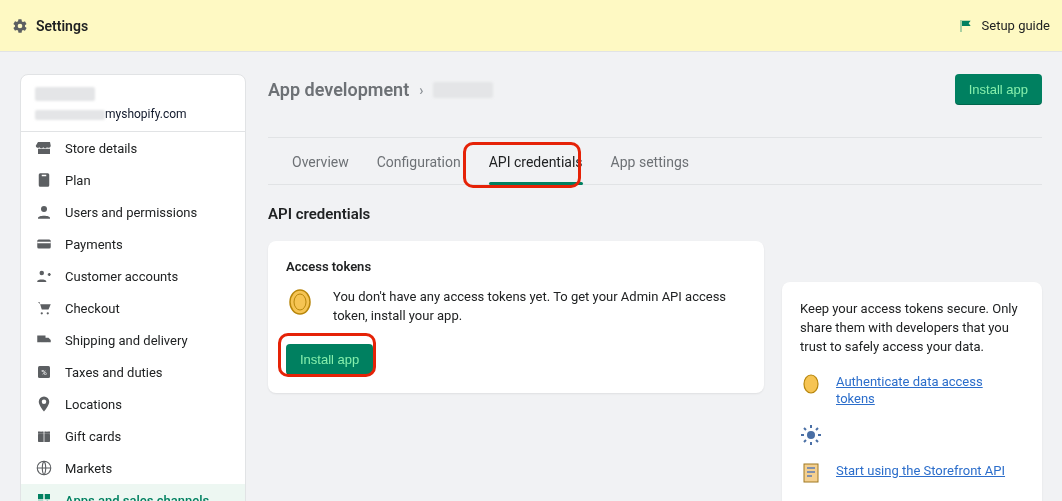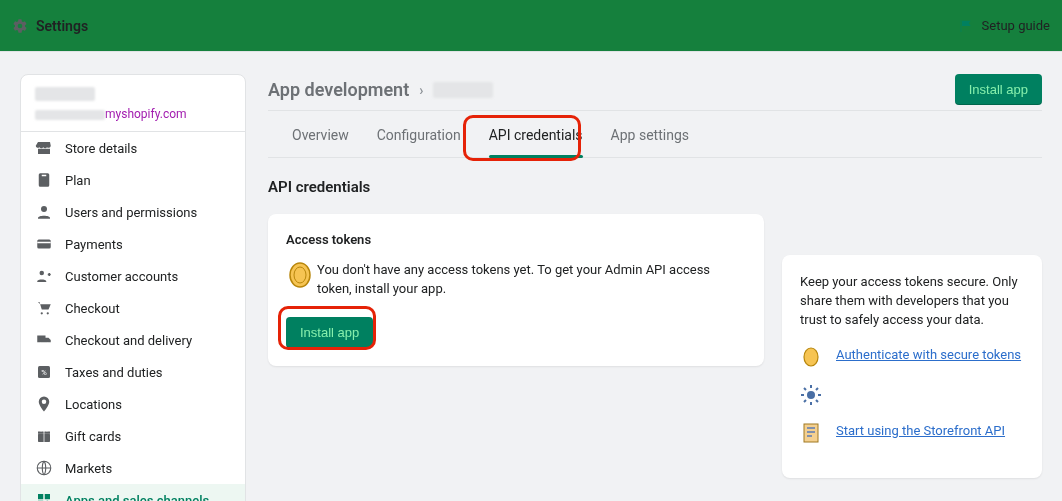--- a/index.html
+++ b/index.html
@@ -6,21 +6,21 @@
     body {
       font-family: -apple-system, BlinkMacSystemFont, "Segoe UI", Roboto, Helvetica, Arial, sans-serif;
       background: #f1f2f4;
       color: #202223;
       font-size: 14px;
       width: 1062px;
       height: 501px;
       overflow: hidden;
     }
     .topbar {
-      background: #15803d;
+      background: #fef9c3;
       height: 52px;
       display: flex;
       align-items: center;
       justify-content: space-between;
       padding: 12px 12px;
       border-bottom: 1px solid #e1e3e5;
     }
     .topbar-left, .topbar-right {
       display: flex;
       align-items: center;
@@ -51,21 +51,21 @@
     }
     .store-name-blur {
       width: 60px; height: 14px;
       background: #e4e5e7;
       border-radius: 2px;
       filter: blur(1px);
       margin-bottom: 6px;
     }
     .store-domain {
       font-size: 12px;
-      color: #a21caf;
+      color: #0f172a;
     }
     .store-domain-prefix {
       display: inline-block;
       width: 70px; height: 10px;
       background: #e4e5e7;
       border-radius: 2px;
       filter: blur(1px);
       vertical-align: middle;
     }
     .nav-list { list-style: none; }
@@ -88,21 +88,21 @@
     .nav-icon svg { width: 18px; height: 18px; }
 
     .main {
       flex: 1;
       min-width: 0;
     }
     .main-header {
       display: flex;
       align-items: center;
       justify-content: space-between;
-      padding-bottom: 5px;
+      padding-bottom: 32px;
       border-bottom: 1px solid #e1e3e5;
     }
     .breadcrumb {
       display: flex;
       align-items: center;
       gap: 10px;
       font-size: 18px;
       font-weight: 600;
       color: #6d7175;
     }
@@ -182,21 +182,21 @@
       color: #202223;
       margin-top: 41px;
     }
     .card-title {
       font-size: 13px;
       font-weight: 600;
       margin-bottom: 14px;
     }
     .token-row {
       display: flex;
-      gap: 3px;
+      gap: 19px;
       align-items: flex-start;
       margin-bottom: 18px;
     }
     .coin-icon {
       width: 28px; height: 28px;
       flex-shrink: 0;
     }
     .token-text {
       font-size: 13px;
       color: #202223;
@@ -310,21 +310,21 @@
         <span>Checkout</span>
       </li>
       <li class="nav-item">
         <span class="nav-icon">
             <svg viewBox="0 0 24 24" fill="currentColor">
               <path d="M3 6h11v9H3zM14 9h4l3 3v3h-7z"></path>
               <circle cx="7" cy="17" r="1.5" fill="#fff"></circle>
               <circle cx="17" cy="17" r="1.5" fill="#fff"></circle>
             </svg>
           </span>
-        <span>Checkout and delivery</span>
+        <span>Shipping and delivery</span>
       </li>
       <li class="nav-item">
         <span class="nav-icon">
             <svg viewBox="0 0 24 24" fill="currentColor">
               <rect x="4" y="4" width="16" height="16" rx="2"></rect>
               <text x="12" y="16" text-anchor="middle" fill="#fff" font-size="10">%</text>
             </svg>
           </span>
         <span>Taxes and duties</span>
       </li>
@@ -413,21 +413,21 @@
 
       <div class="card card-right">
         <div>Keep your access tokens secure. Only share them with developers that you trust to safely access your data.</div>
         <ul class="link-list">
           <li class="link-item">
             <span class="link-icon">
               <svg viewBox="0 0 22 22">
                   <ellipse cx="11" cy="11" rx="7" ry="9" fill="#f6c453" stroke="#b8860b" stroke-width="1.2"></ellipse>
                 </svg>
             </span>
-            <a class="link-text">Authenticate with secure tokens</a>
+            <a class="link-text">Authenticate data access tokens</a>
           </li>
           <li class="link-item">
             <span class="link-icon">
               <svg viewBox="0 0 22 22" fill="#4a6fa5">
                   <circle cx="11" cy="11" r="4"></circle>
                   <path d="M11 1v3M11 18v3M1 11h3M18 11h3M4 4l2 2M16 16l2 2M18 4l-2 2M4 18l2-2" stroke="#4a6fa5" stroke-width="2"></path>
                 </svg>
             </span>
           </li>
           <li class="link-item">

